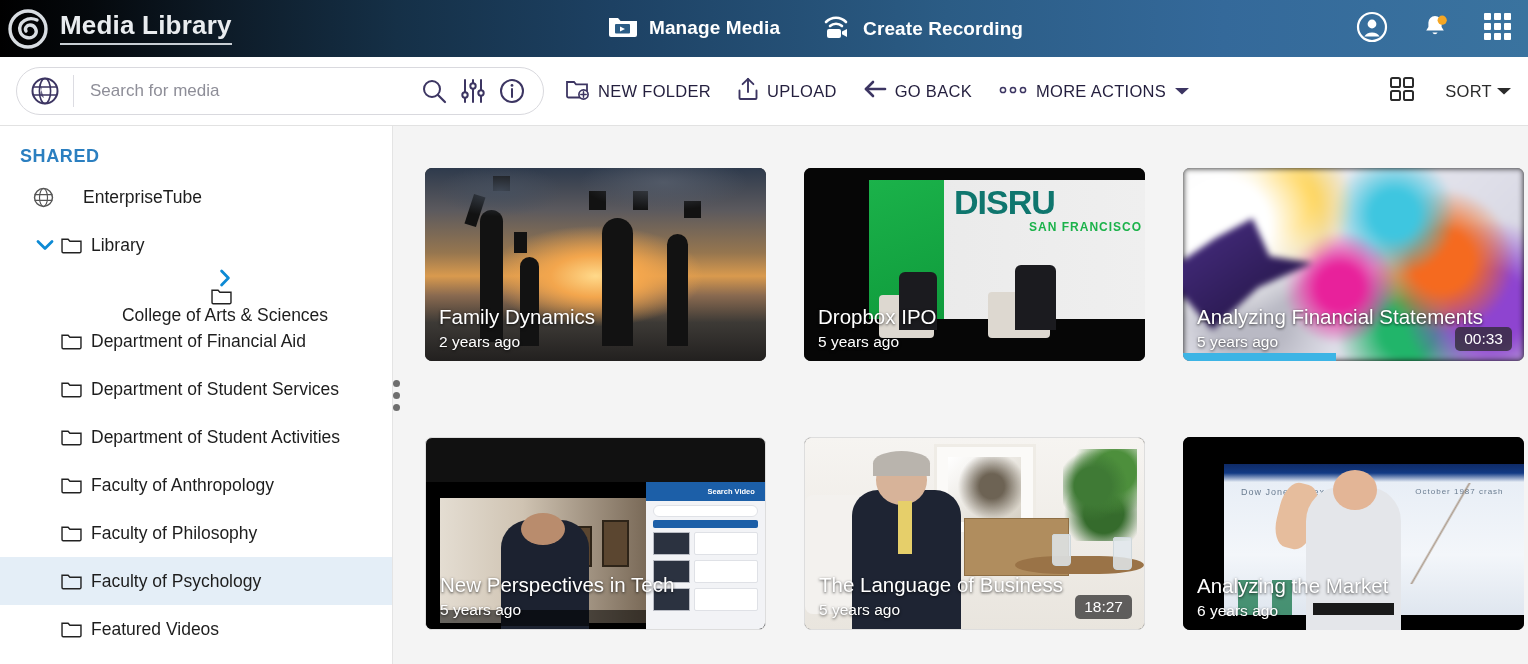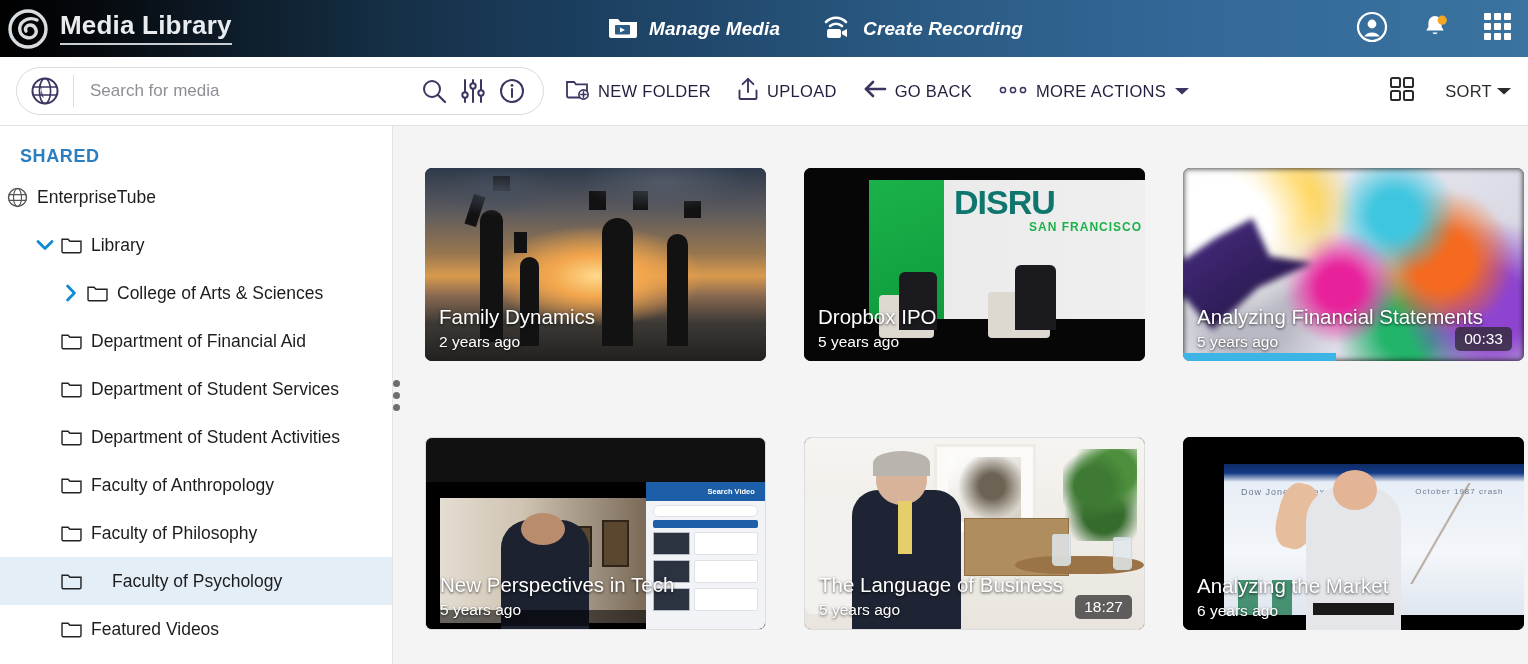--- a/index.html
+++ b/index.html
@@ -35,23 +35,22 @@
     letter-spacing: 0.2px;
     color: #e9ecef;
     border-bottom: 2px solid #c8ced4;
     padding-bottom: 3px;
     line-height: 1.05;
   }
   .nav-center {
     position: absolute;
     left: 608px;
     display: flex;
-    align-items: center;
+    align-items: flex-start;
     gap: 42px;
-    font-style: italic;
   }
   .nav-item {
     display: flex; align-items: center; gap: 11px;
     cursor: pointer;
   }
   .nav-label {
     font-size: 19px; font-weight: bold; color: #ffffff;
     letter-spacing: 0.1px;
   }
   .header-right {
@@ -139,26 +138,26 @@
     padding: 8px 0 6px 20px;
   }
   .tree-row {
     display: flex; align-items: center;
     height: 48px;
     cursor: pointer;
     font-size: 17.5px;
     color: #1d1d1d;
     position: relative;
   }
-  .tree-row.selected { background: #e4eef7; gap: 21px; }
+  .tree-row.selected { background: #e4eef7; }
   .tree-row .caret { width: 26px; display:flex; align-items:center; justify-content:center; }
   .tree-row .ficon { width: 26px; display:flex; align-items:center; justify-content:center; margin-right: 7px; }
-  .lvl0 { padding-left: 4px; }
+  .lvl0 { padding-left: 30px; gap: 20px; }
   .lvl1 { padding-left: 32px; }
-  .lvl2 { padding-left: 58px; }
+  .lvl2 { padding-left: 58px; flex-direction: column; }
   .lvl2b { padding-left: 58px; }
 
   .drag-handle {
     position: absolute;
     left: 388px; top: 0;
     width: 16px; height: 100%;
     display: flex; align-items: center; justify-content: center;
     cursor: col-resize;
     z-index: 5;
   }

